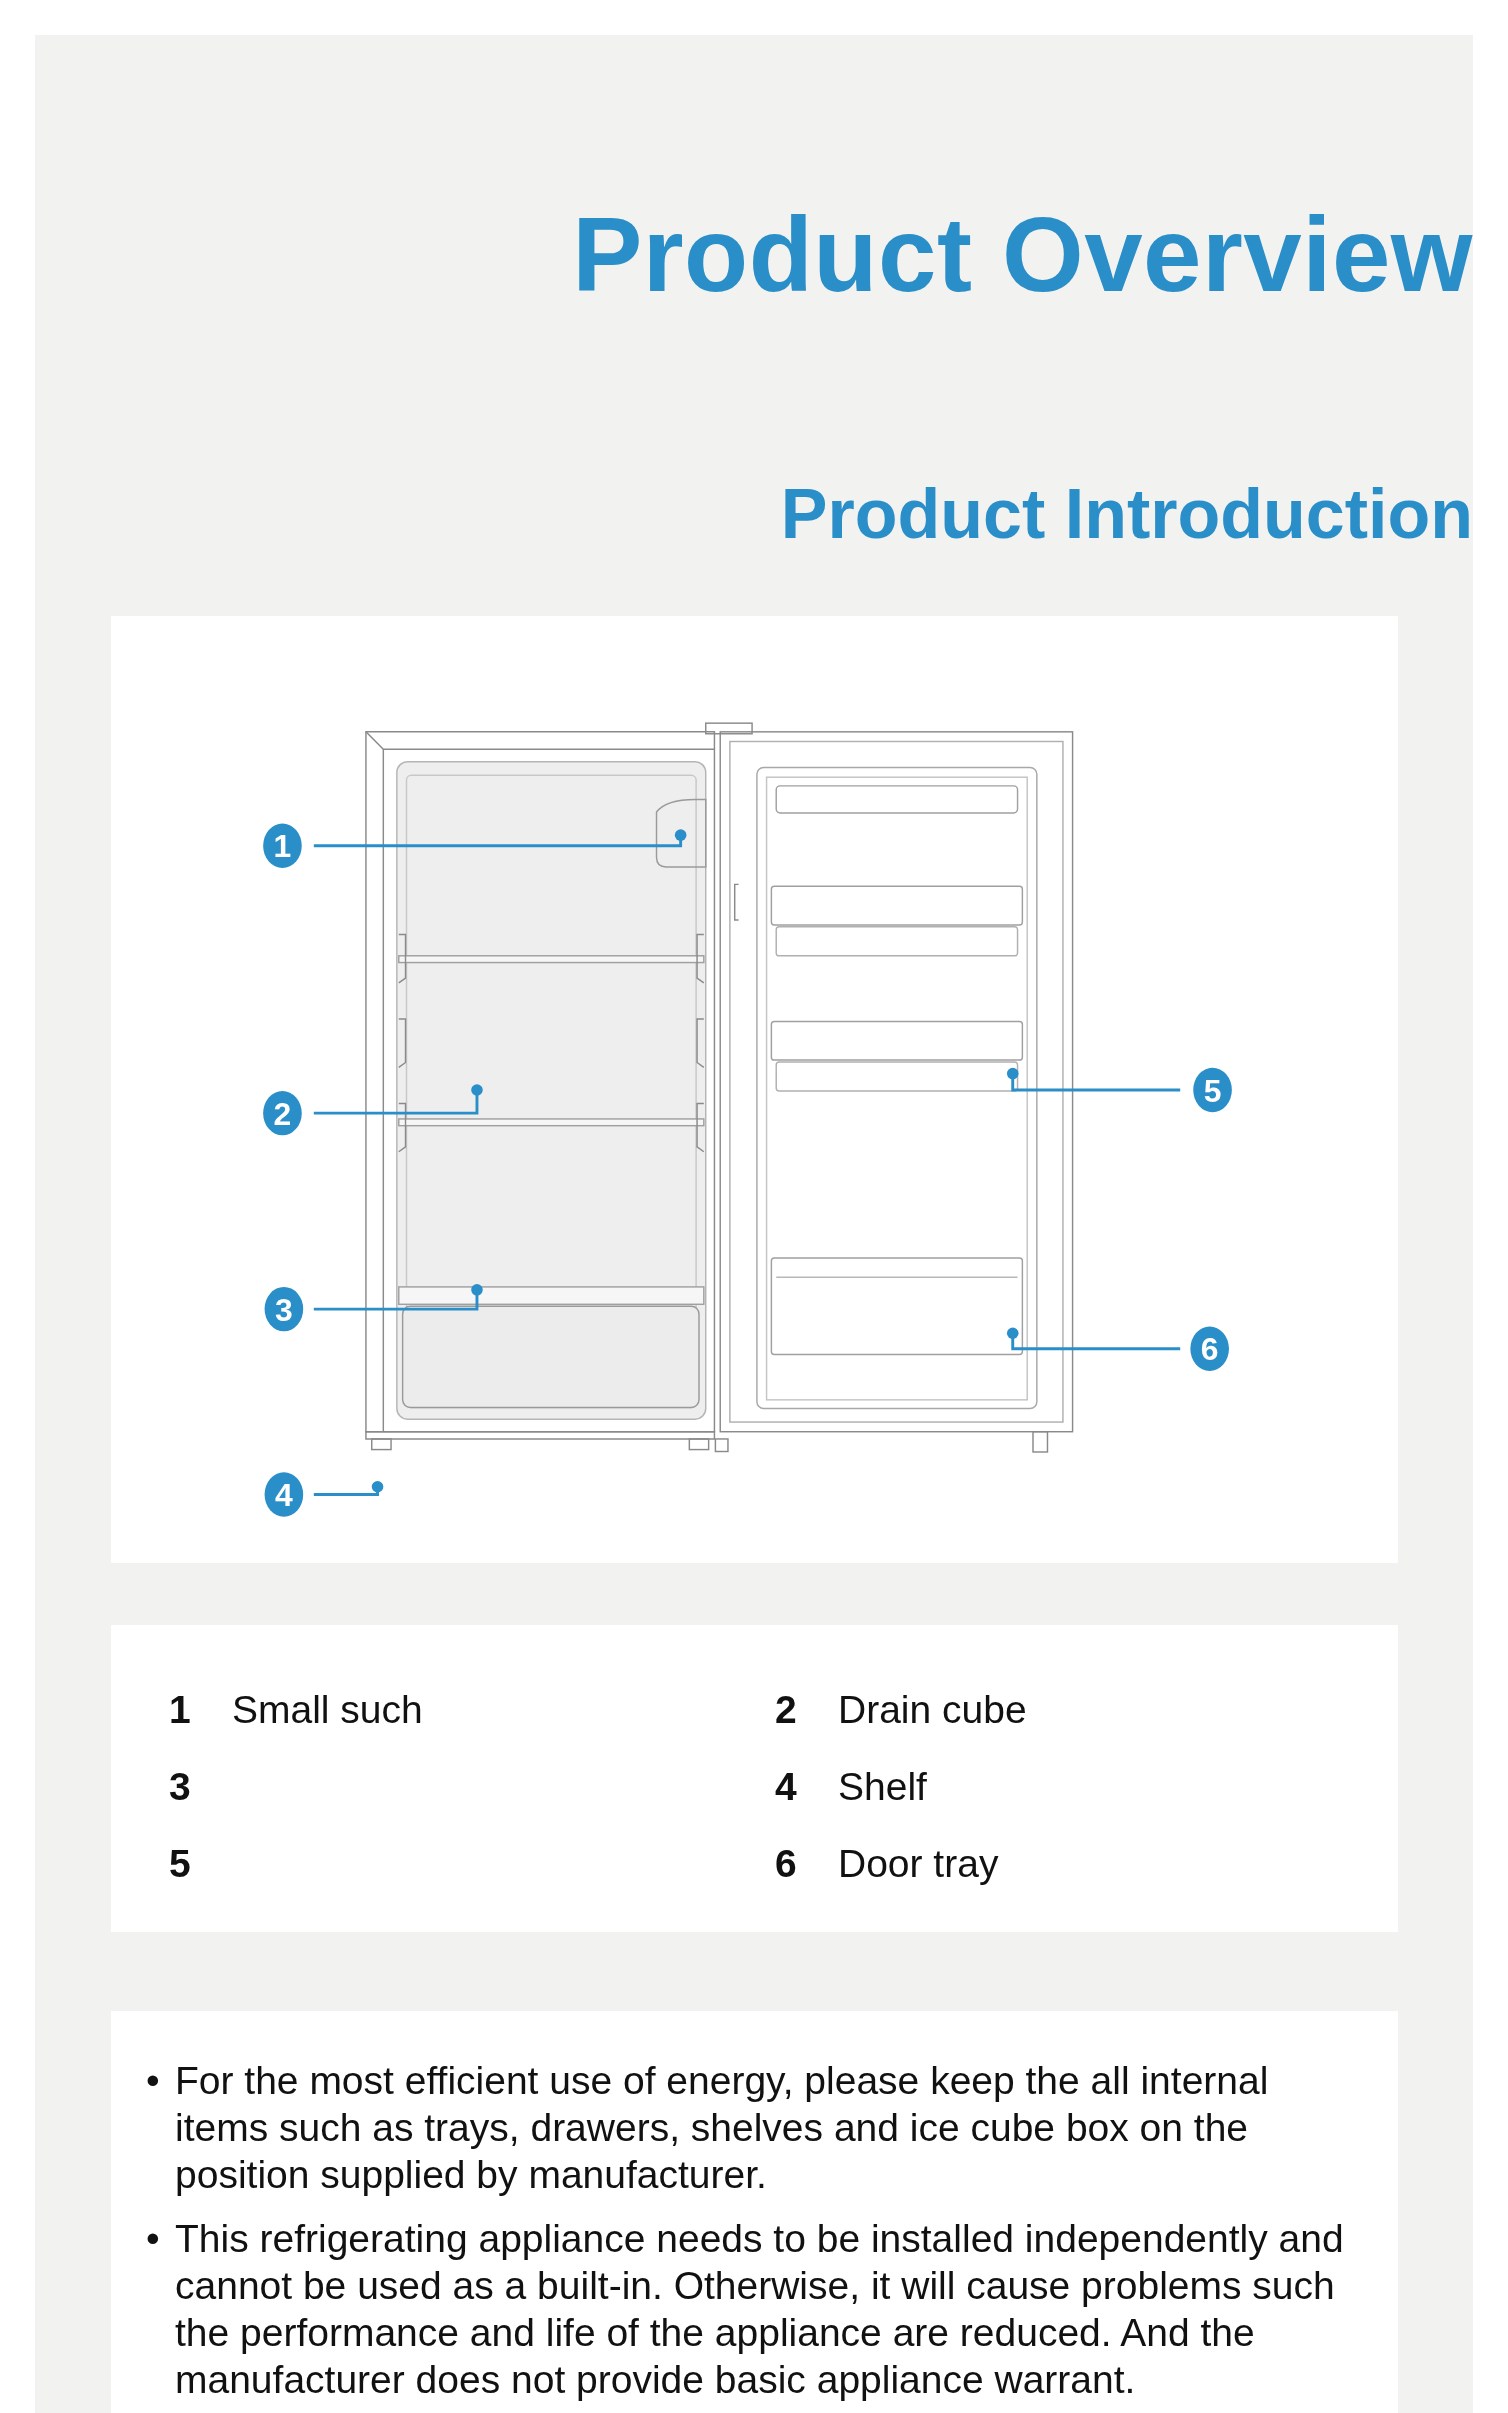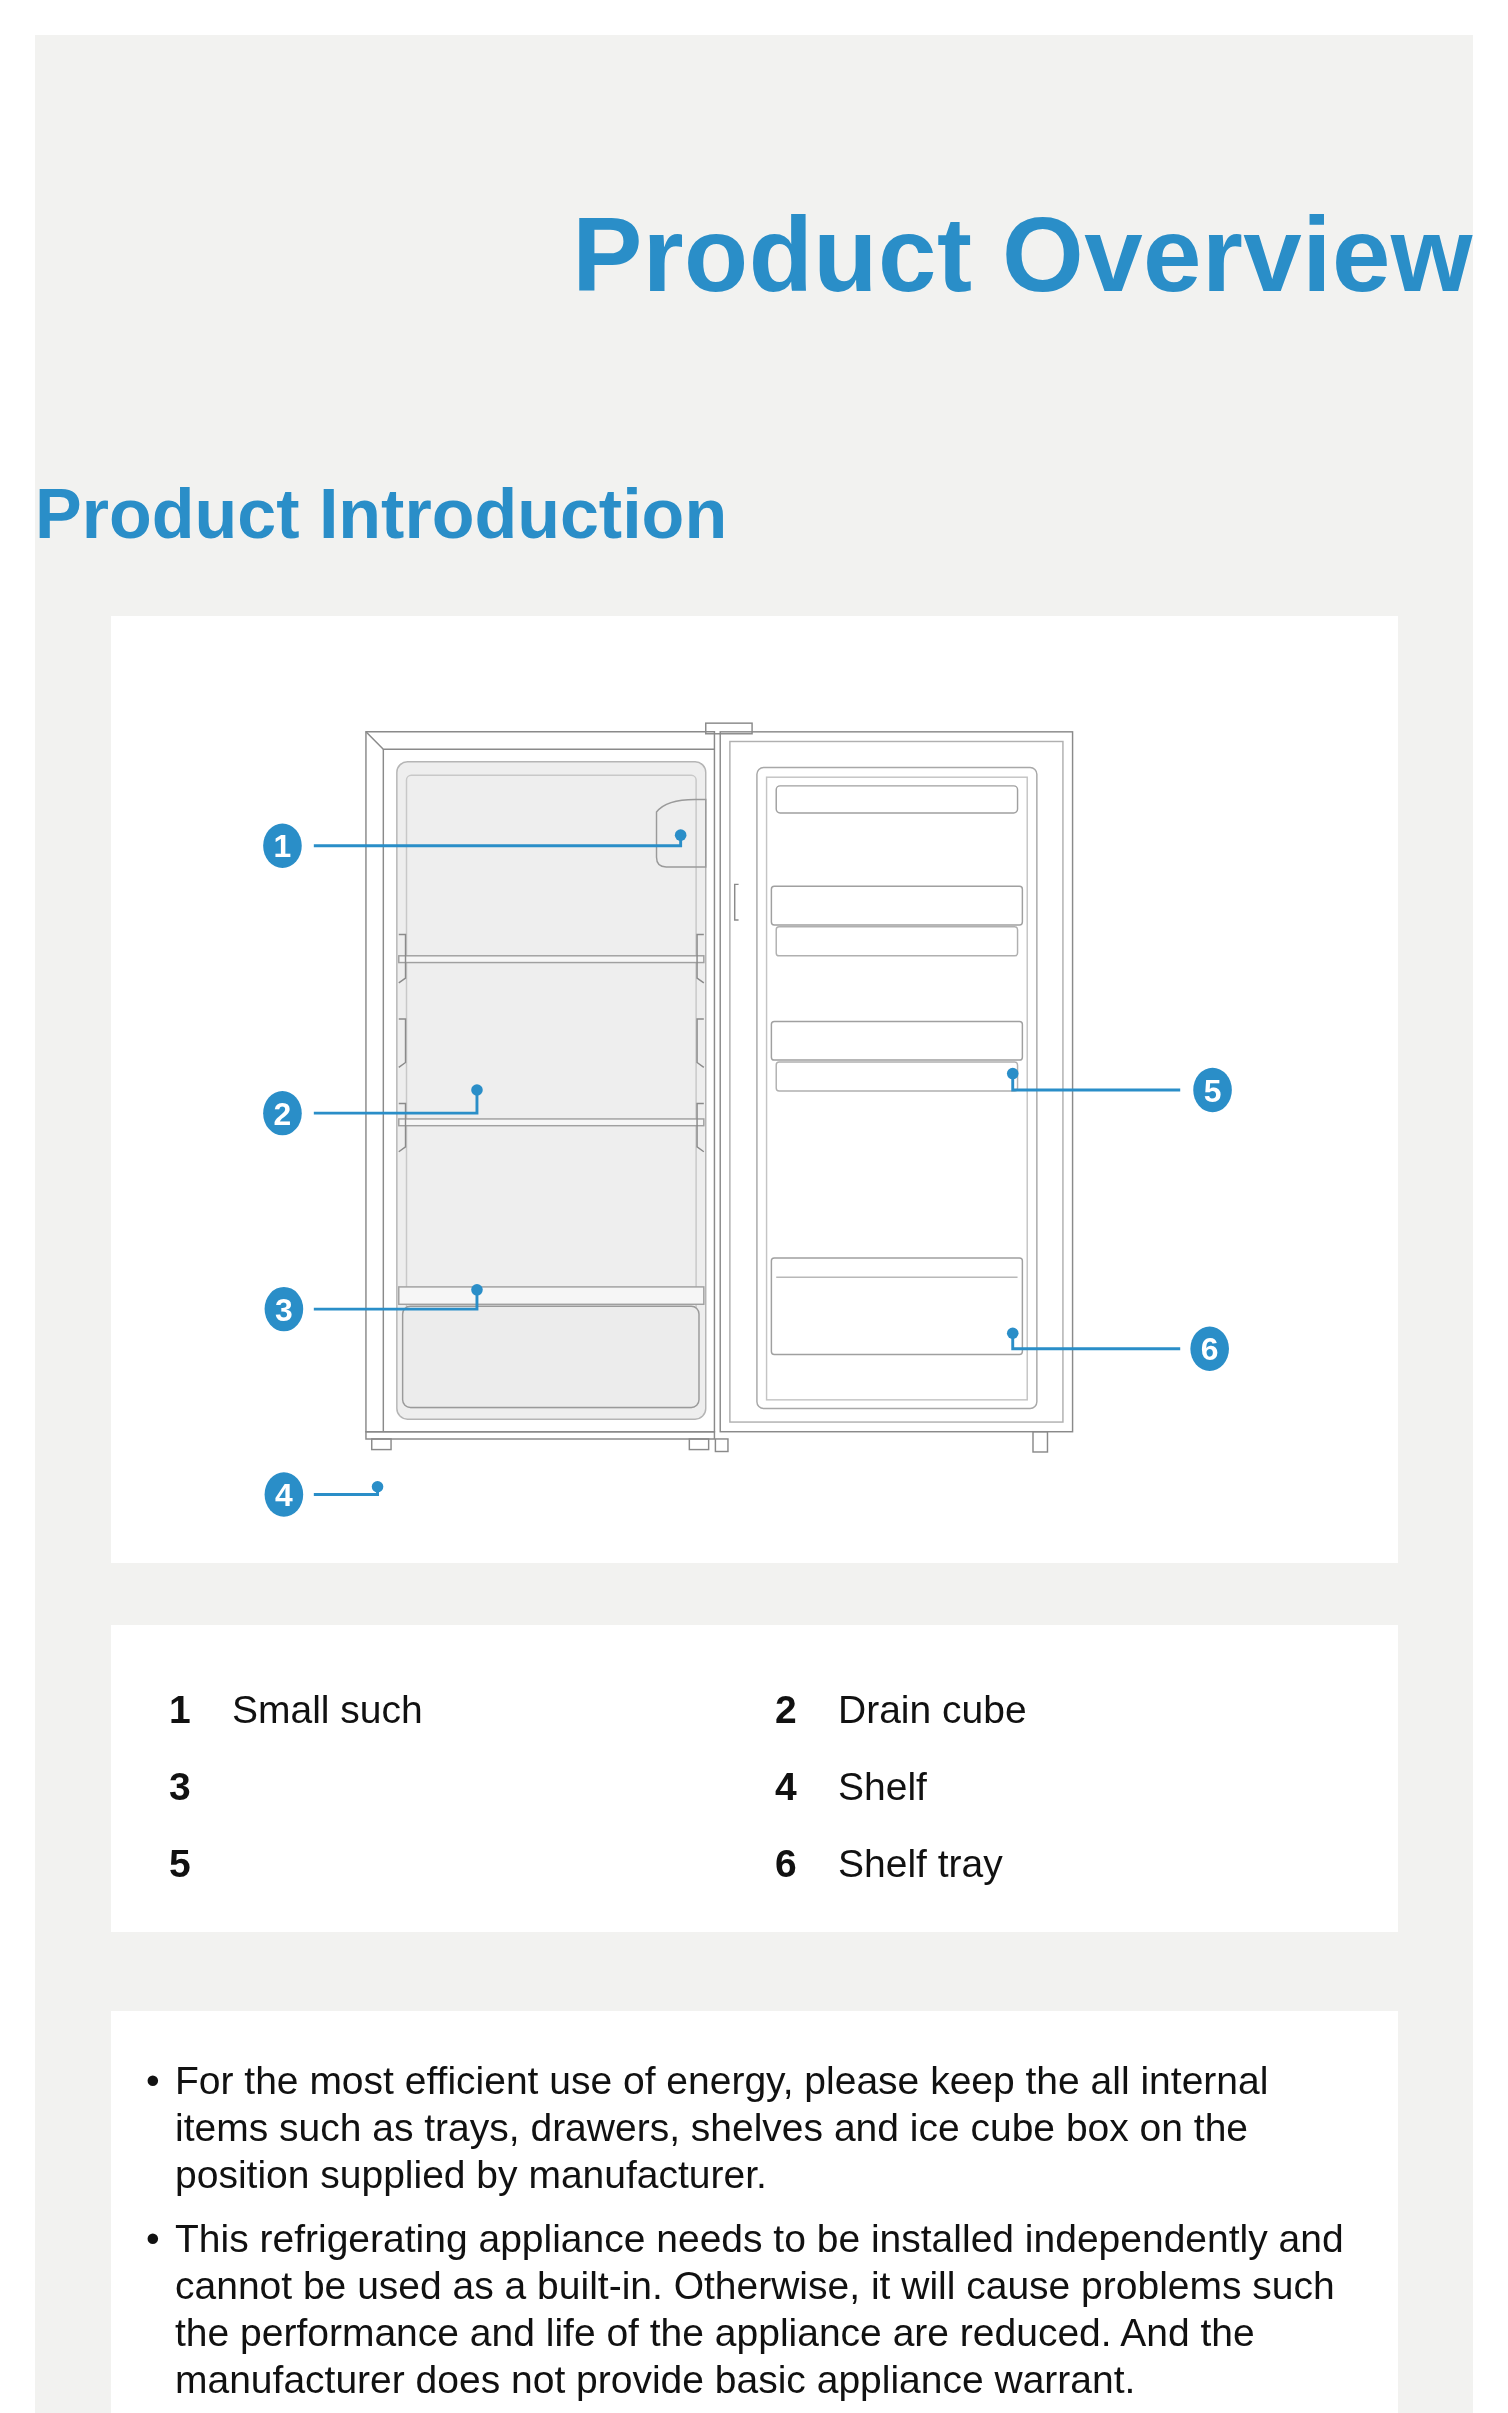--- a/index.html
+++ b/index.html
@@ -7,21 +7,21 @@
     body { font-family: "Liberation Sans", "DejaVu Sans", sans-serif; color: #111; position: relative; }
     .page {
       position: absolute; left: 35px; top: 35px; width: 1438px; height: 3070px;
       background: #f2f2f0;
     }
     .title {
       position: absolute; left: 0; width: 100%; top: 167px; text-align: right;
       font-size: 105px; font-weight: 700; color: #2a8ec8; letter-spacing: 0.5px; line-height: 1;
     }
     .subtitle {
-      position: absolute; left: 0; width: 100%; top: 444px; text-align: left;
+      position: absolute; left: 0; width: 100%; top: 444px; text-align: right;
       font-size: 70px; font-weight: 700; color: #2a8ec8; line-height: 1;
     }
     .panel { position: absolute; left: 76px; width: 1287px; background: #ffffff; }
     .figure-panel { top: 581px; height: 947px; }
     .figure-panel svg { position: absolute; left: 0; top: 0; width: 1287px; height: 947px; }
     .parts-panel { top: 1590px; height: 307px; }
     .parts-grid {
       position: absolute; left: 58px; top: 46px; width: 1158px;
       display: grid; grid-template-columns: 606px 553px; row-gap: 0;
     }
@@ -151,21 +151,21 @@
       </div>
       <div class="part">
         <span class="part-num">4</span>
         <span class="part-label">Shelf</span>
       </div>
       <div class="part">
         <span class="part-num">5</span>
       </div>
       <div class="part">
         <span class="part-num">6</span>
-        <span class="part-label">Shelf tray</span>
+        <span class="part-label">Door tray</span>
       </div>
     </div>
   </div>
 
   <div class="panel notes-panel">
     <ul class="notes-list">
       <li class="note">
         <span class="note-bullet">•</span>
         <span class="note-text">For the most efficient use of energy, please keep the all internal items such as trays, drawers, shelves and ice cube box on the position supplied by manufacturer.</span>
       </li>

